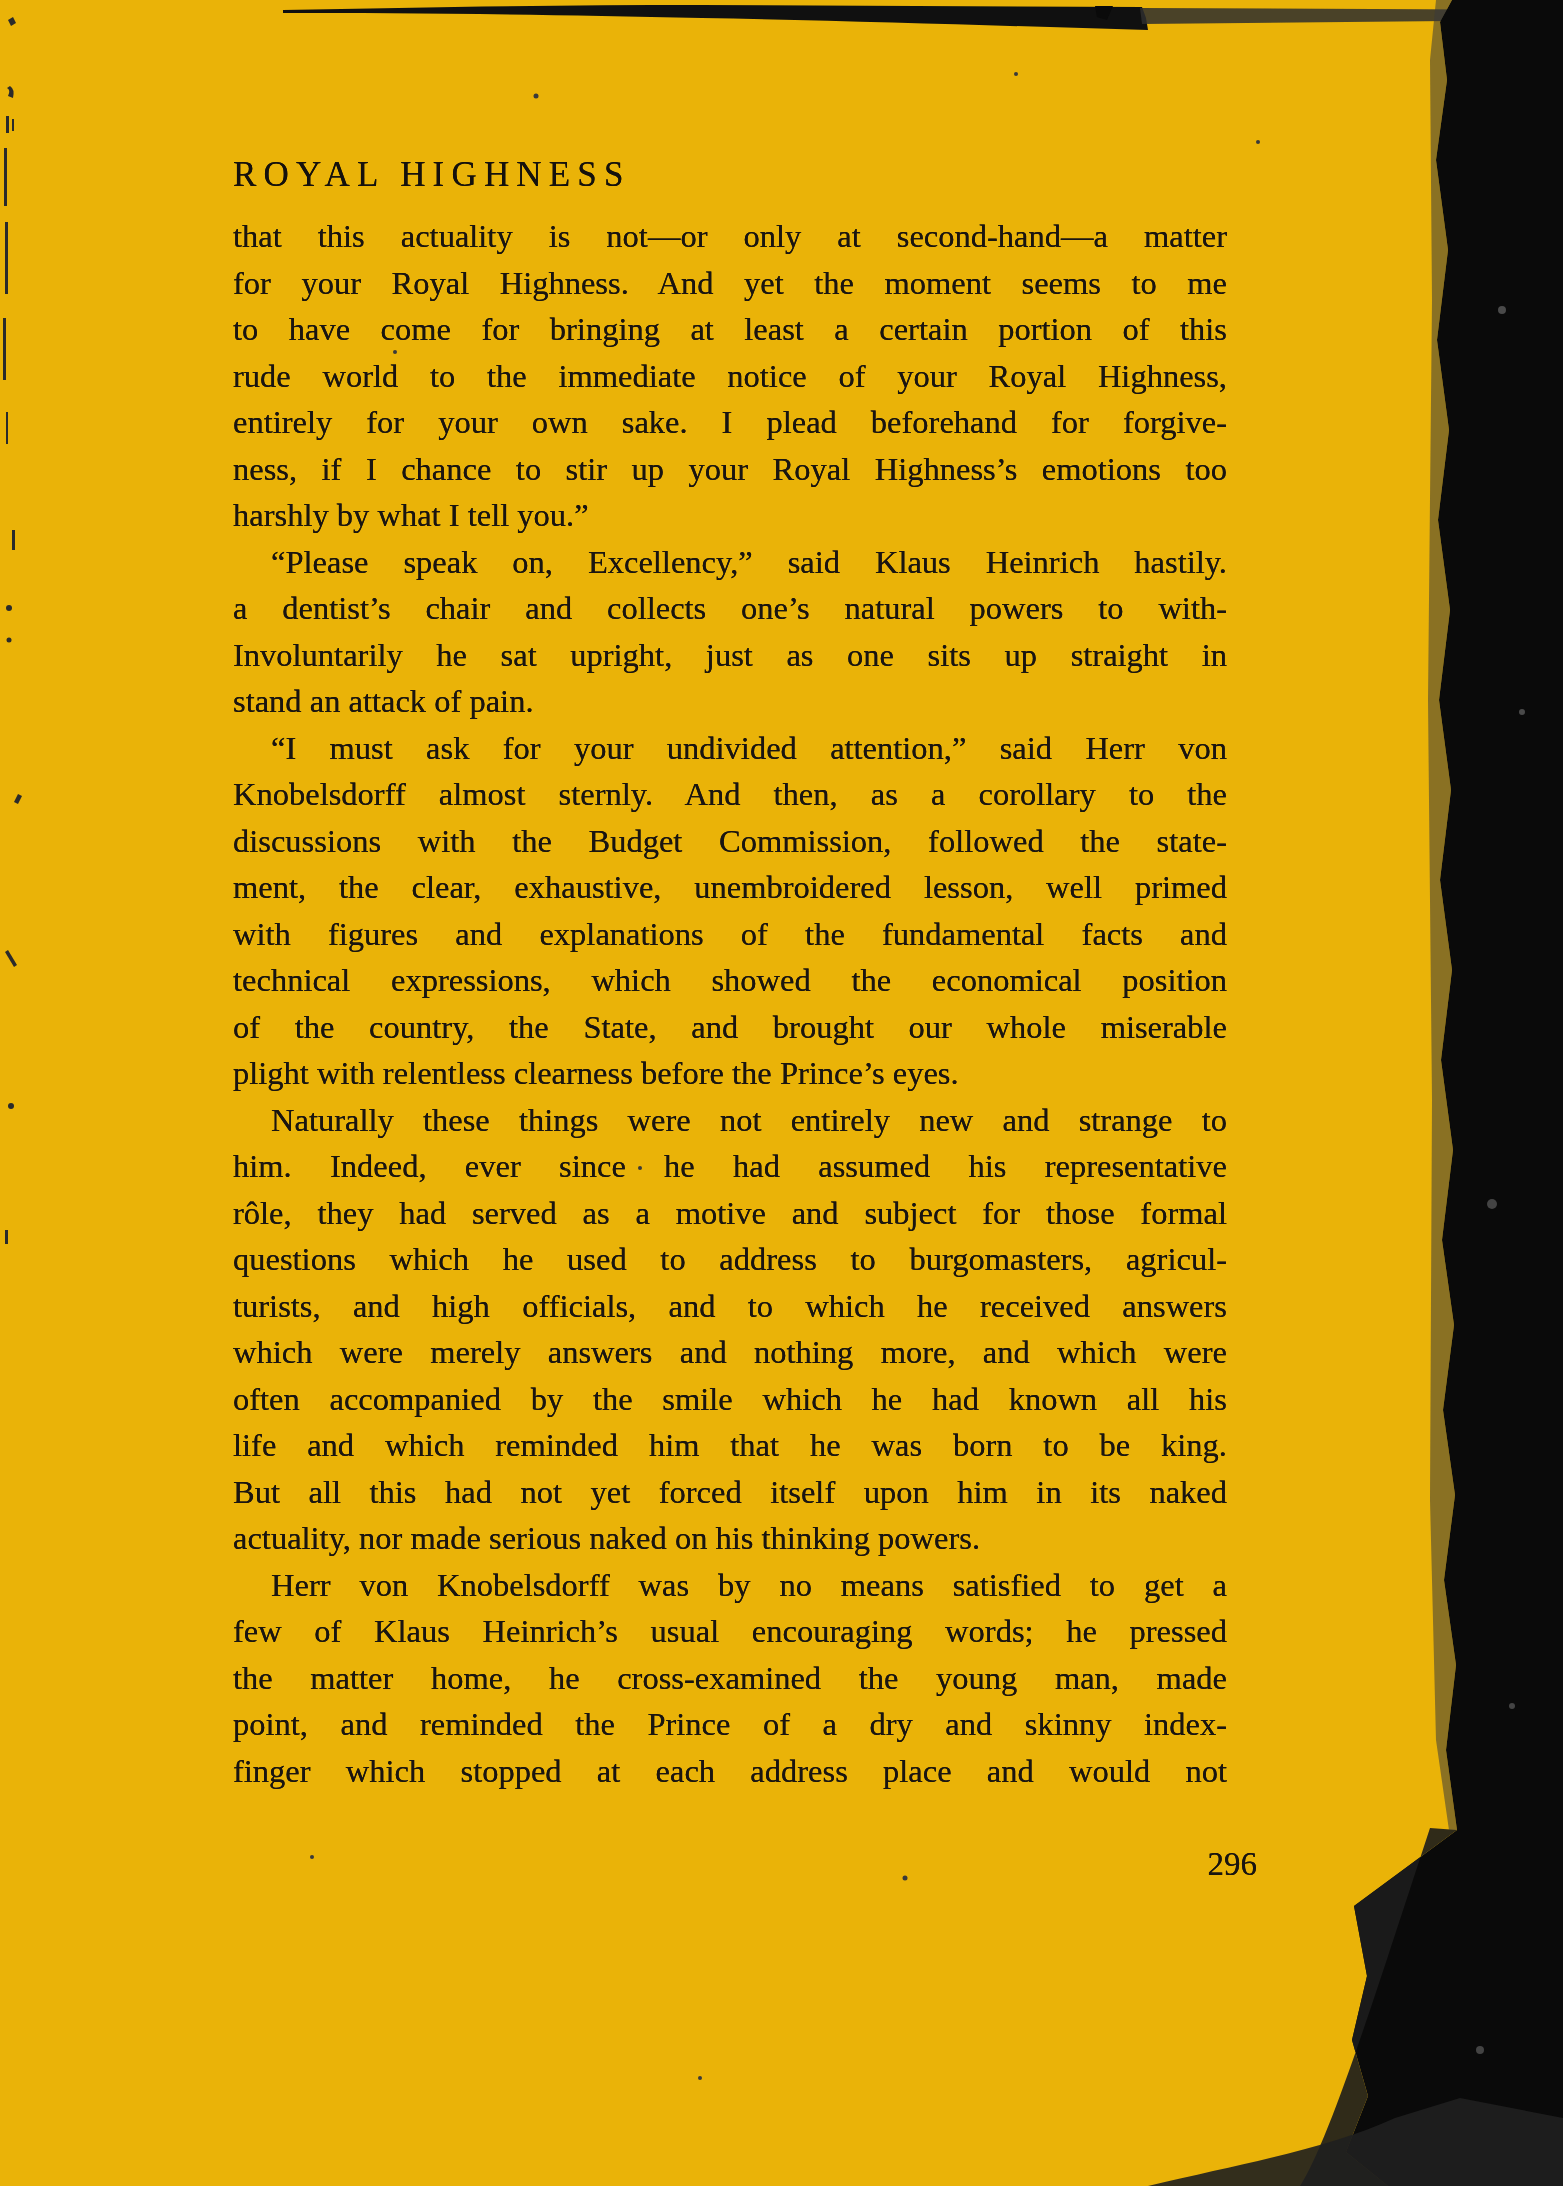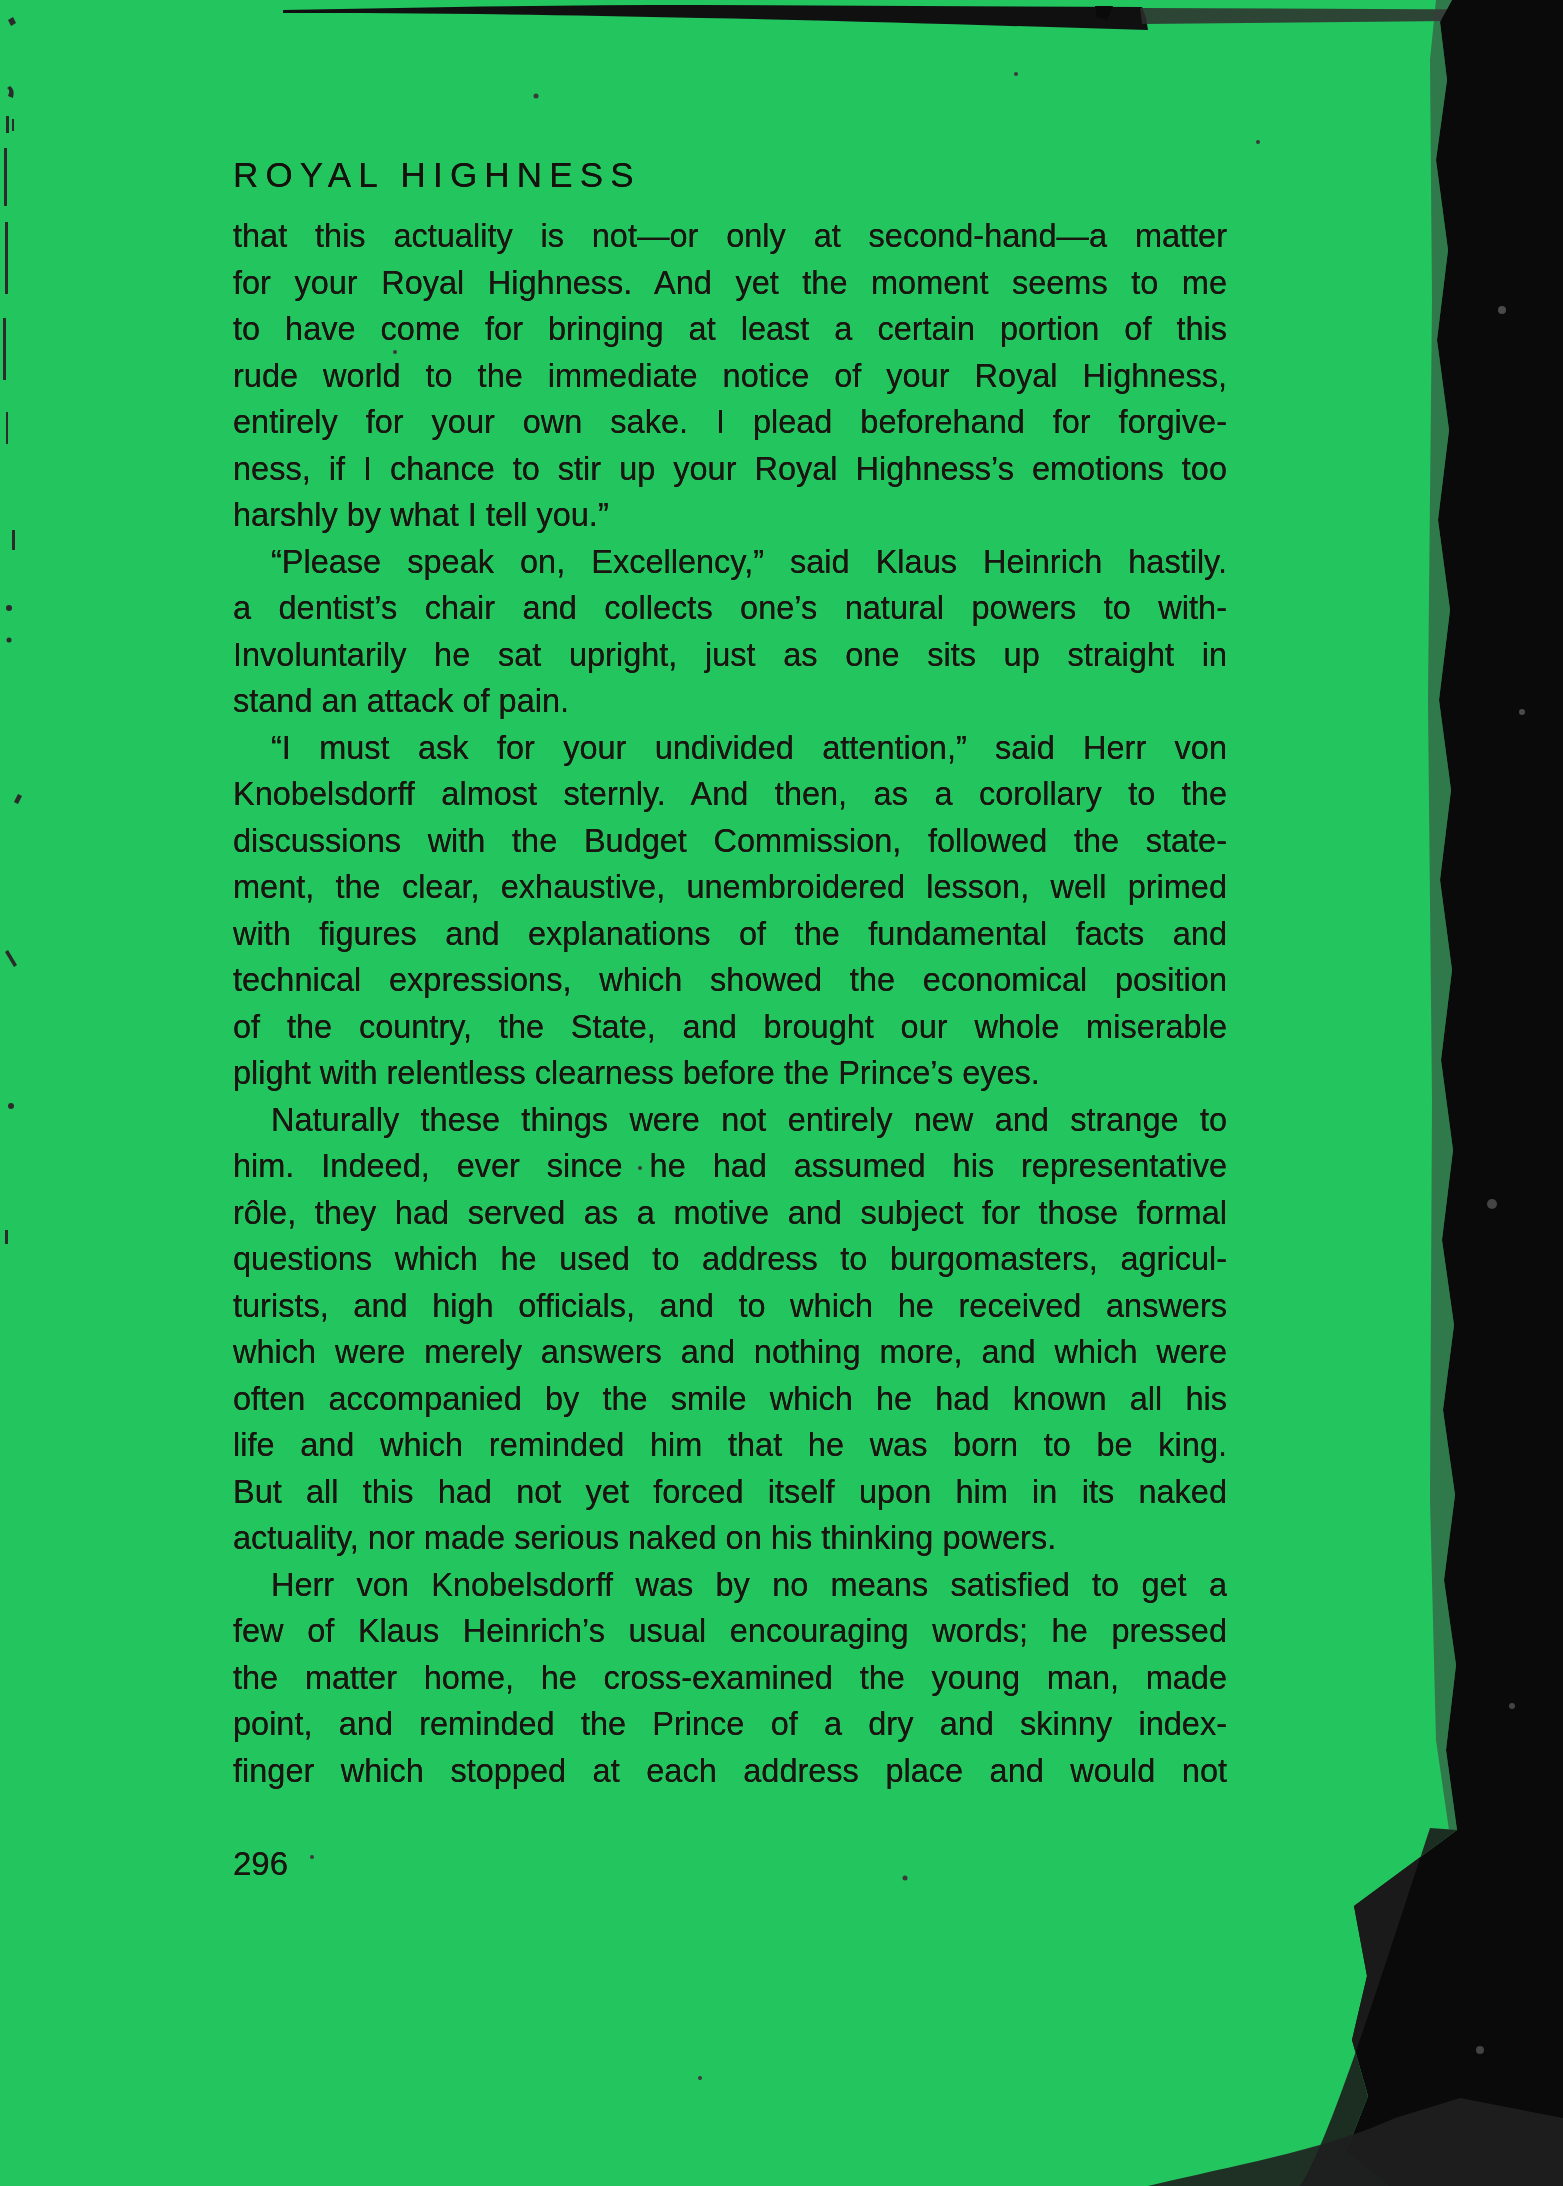--- a/index.html
+++ b/index.html
@@ -1,21 +1,21 @@
 <!DOCTYPE html>
 <html><head>
 <meta charset="utf-8">
 <style>
   html,body{margin:0;padding:0;background:#d9d9d6;}
   .sheet{
     position:relative;
     width:1563px;height:2186px;
-    background:#22c55e;
+    background:#eab308;
     overflow:hidden;
-    font-family:Liberation Sans, sans-serif;
+    font-family:Liberation Serif, serif;
     color:#1a1511;
   }
   .scan-overlay{
     position:absolute;inset:0;width:1563px;height:2186px;
     pointer-events:none;z-index:3;
   }
   .header-title{
     position:absolute;left:233px;top:155px;
     font-size:35px;letter-spacing:0.205em;
     color:#15110d;
@@ -35,21 +35,21 @@
     overflow:hidden;
     white-space:normal;
   }
   .line.flush{
     text-align-last:left;
     -moz-text-align-last:left;
   }
   .line.indent{text-indent:38px;}
   .page-number{
     position:absolute;left:233px;top:1841px;width:1024px;
-    font-size:33px;line-height:46px;
+    text-align:right;font-size:33px;line-height:46px;
     text-shadow:0 0 0.6px #1a1511;
     z-index:2;
   }
 </style>
 </head>
 <body>
 
 <div class="sheet">
 
   <div class="header-title">ROYAL HIGHNESS</div>

